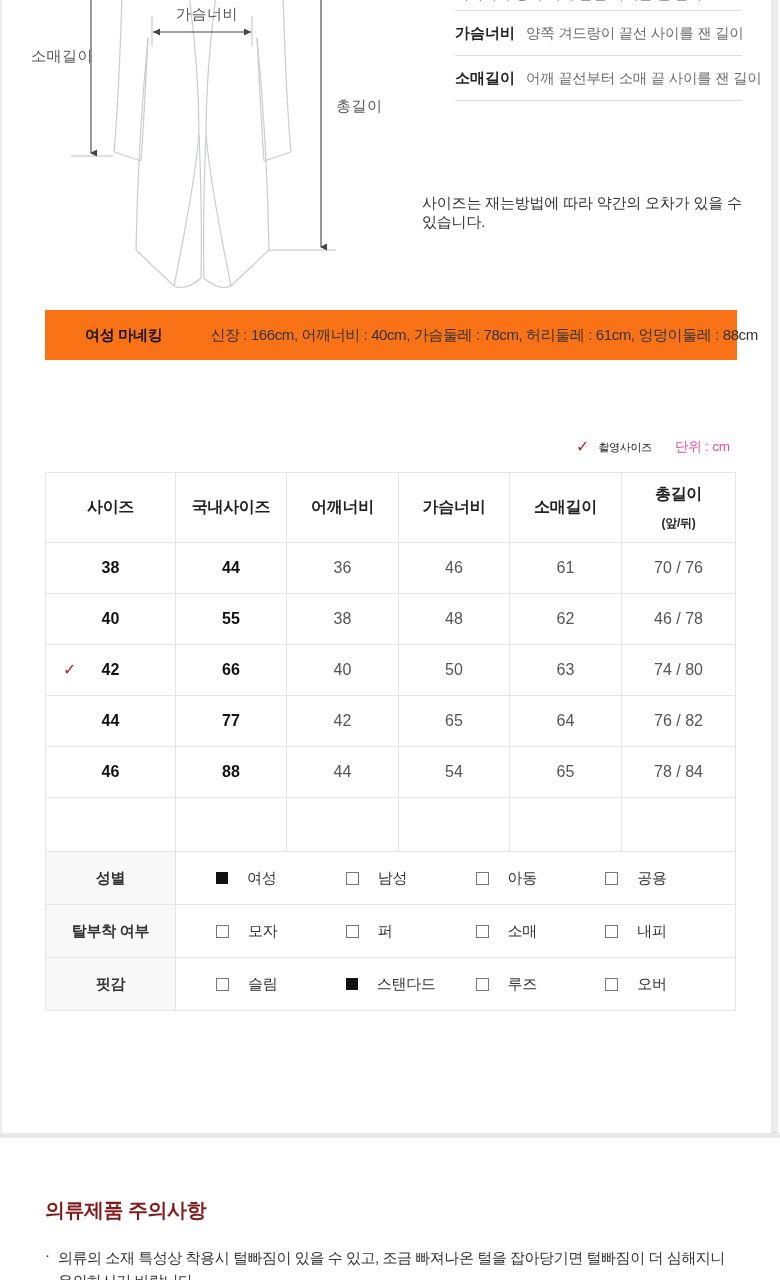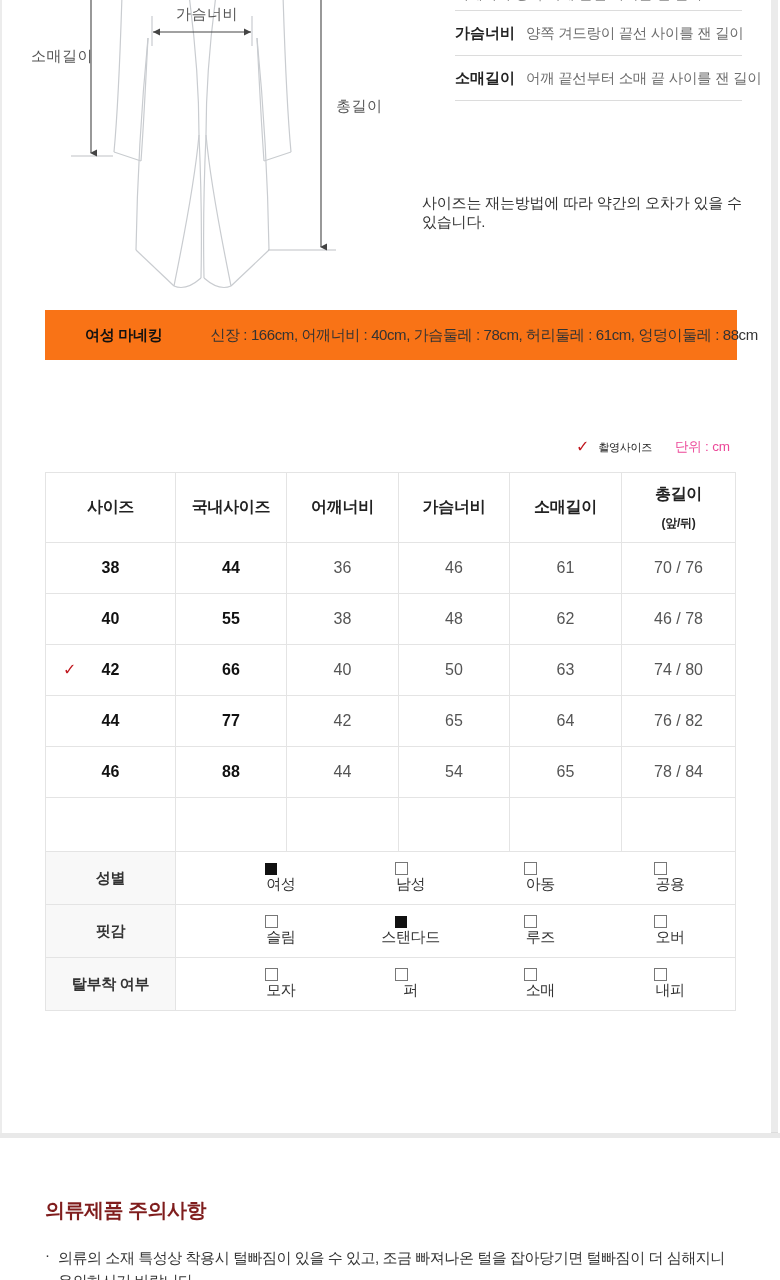--- a/index.html
+++ b/index.html
@@ -56,21 +56,21 @@
   .size-table .th-sub { display:block; font-size:12px; font-weight:bold; color:#222; margin-top:10px; }
   .size-table td { height:51px; font-size:16px; color:#555; }
   .size-table tr.row-size td.c-bold { font-weight:bold; color:#111; }
   .size-table td.c-size { position:relative; }
   .size-table td.c-size .check-mark { position:absolute; left:17px; top:50%; transform:translateY(-50%); }
   .size-table tr.row-empty td { height:54px; }
   .size-table tr.row-attr td { height:53px; }
   .size-table td.attr-label { background:#f8f8f8; font-size:15px; font-weight:bold; color:#333; letter-spacing:-0.3px;text-align:center; }
   .size-table td.attr-options { text-align:left; }
   .attr-flex { display:flex; align-items:center; padding-left:40px; }
-  .attr-option { display:flex; align-items:center; width:142px;flex-direction:column; }
+  .attr-option { display:flex; align-items:center; width:142px; }
   .cb { width:13px; height:13px; border:1.5px solid #777; background:#fff; flex:none; margin-right:19px; }
   .cb.on { border:none; background:#111; width:12px; height:12px; }
   .attr-text { font-size:15px; color:#333; white-space:nowrap; letter-spacing:-0.3px; }
 
   
   .notice-title { left:45px; top:1197px; font-size:20px; font-weight:bold; color:#7f1d1d; letter-spacing:-0.5px; }
   .notice-item { left:45px; top:1246px; width:692px; display:flex; }
   .notice-bullet { font-size:15px; color:#333; width:13px; flex:none; }
   .notice-text { font-size:15px; color:#333; line-height:23px; letter-spacing:-0.45px; }
 </style>
@@ -245,61 +245,61 @@
                 <span class="attr-text">아동</span>
               </span>
               <span class="attr-option">
                 <span class="cb"></span>
                 <span class="attr-text">공용</span>
               </span>
             </div>
           </td>
         </tr>
         <tr class="row-attr">
+          <td class="attr-label">탈부착 여부</td>
+          <td class="attr-options" colspan="5">
+            <div class="attr-flex">
+              <span class="attr-option">
+                <span class="cb"></span>
+                <span class="attr-text">모자</span>
+              </span>
+              <span class="attr-option">
+                <span class="cb"></span>
+                <span class="attr-text">퍼</span>
+              </span>
+              <span class="attr-option">
+                <span class="cb"></span>
+                <span class="attr-text">소매</span>
+              </span>
+              <span class="attr-option">
+                <span class="cb"></span>
+                <span class="attr-text">내피</span>
+              </span>
+            </div>
+          </td>
+        </tr>
+        <tr class="row-attr">
           <td class="attr-label">핏감</td>
           <td class="attr-options" colspan="5">
             <div class="attr-flex">
               <span class="attr-option">
                 <span class="cb"></span>
                 <span class="attr-text">슬림</span>
               </span>
               <span class="attr-option">
                 <span class="cb on"></span>
                 <span class="attr-text">스탠다드</span>
               </span>
               <span class="attr-option">
                 <span class="cb"></span>
                 <span class="attr-text">루즈</span>
               </span>
               <span class="attr-option">
                 <span class="cb"></span>
                 <span class="attr-text">오버</span>
-              </span>
-            </div>
-          </td>
-        </tr>
-        <tr class="row-attr">
-          <td class="attr-label">탈부착 여부</td>
-          <td class="attr-options" colspan="5">
-            <div class="attr-flex">
-              <span class="attr-option">
-                <span class="cb"></span>
-                <span class="attr-text">모자</span>
-              </span>
-              <span class="attr-option">
-                <span class="cb"></span>
-                <span class="attr-text">퍼</span>
-              </span>
-              <span class="attr-option">
-                <span class="cb"></span>
-                <span class="attr-text">소매</span>
-              </span>
-              <span class="attr-option">
-                <span class="cb"></span>
-                <span class="attr-text">내피</span>
               </span>
             </div>
           </td>
         </tr>
       </tbody>
   </table>
 </div>
 
 <div class="abs notice-title">의류제품 주의사항</div>
 <div class="abs notice-item">

